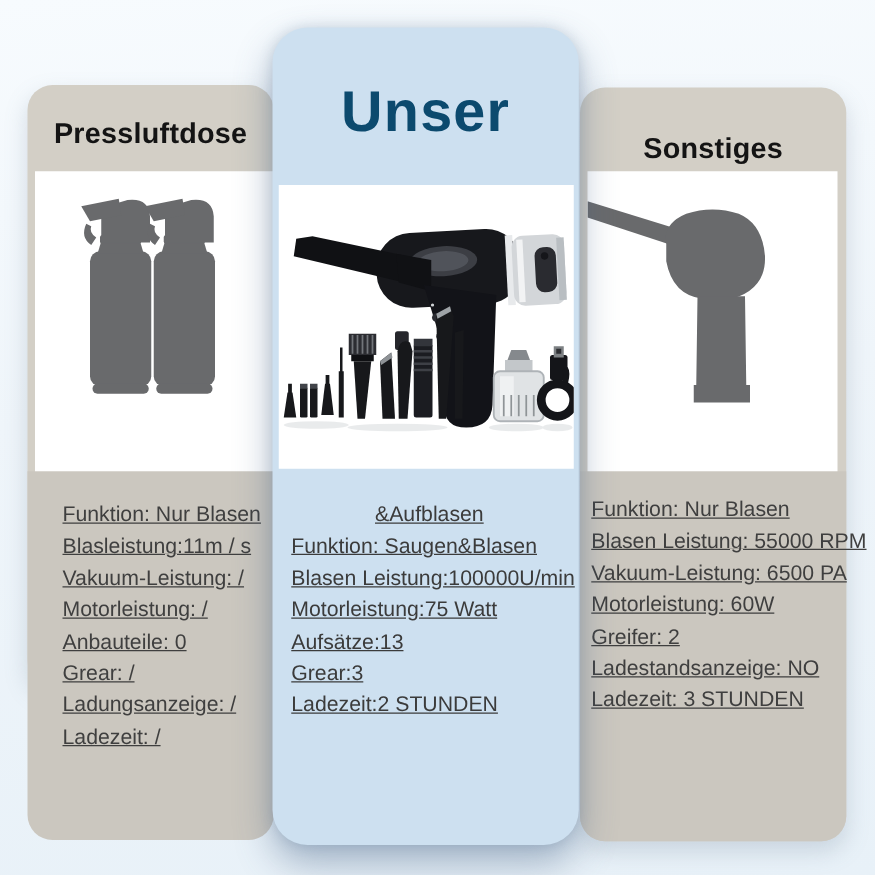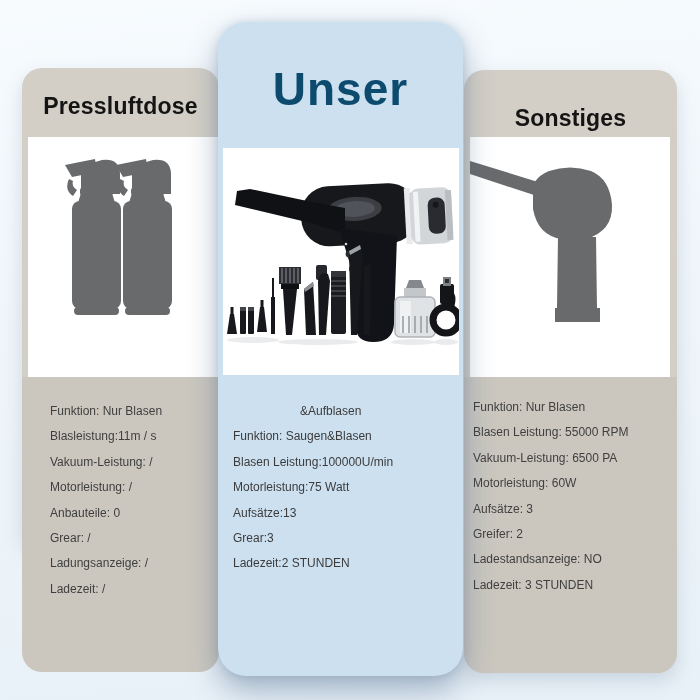--- a/index.html
+++ b/index.html
@@ -35,22 +35,23 @@
     font-size:46px;font-weight:bold;color:#0c4a6e;letter-spacing:1px;
   }
   .img-band{position:absolute;background:#ffffff;}
   #card-left  .img-band{left:6px;right:0;top:69px;height:240px;}
   #card-right .img-band{left:6px;right:7px;top:67px;height:240px;}
   #card-middle .img-band{left:5px;right:4px;top:126px;height:227px;}
   .spec-band{position:absolute;left:0;right:0;background:#cbc7bf;}
   #card-left  .spec-band{top:309px;height:295px;border-radius:0 0 20px 20px;}
   #card-right .spec-band{top:307px;height:296px;border-radius:0 0 20px 20px;}
   .specs{
-    position:absolute;font-size:12px;line-height:25.4px;color:#3f3f3f;
+    position:absolute;font-size:17px;line-height:25.4px;color:#3f3f3f;
     white-space:nowrap;
+    text-decoration:underline;
   }
   #card-left  .specs{left:28px;top:331px;}
   #card-middle .specs{left:15px;top:377px;color:#3b3b3b;}
   #card-right .specs{left:9px;top:325px;}
   .spec-line{white-space:nowrap;}
   svg{display:block;}
 </style>
 </head>
 <body>
 
@@ -105,21 +106,20 @@
           <path d="M88,100 L126,100 L127,171 L130,171 L130,185 L85,185 L85,171 L87,171 Z"></path>
         </g>
       </svg>
     </div>
     <div class="side-title">Sonstiges</div>
     <div class="specs">
         <div class="spec-line">Funktion: Nur Blasen</div>
         <div class="spec-line">Blasen Leistung: 55000 RPM</div>
         <div class="spec-line">Vakuum-Leistung: 6500 PA</div>
         <div class="spec-line">Motorleistung: 60W</div>
-        <div class="spec-line">Aufsätze: 3</div>
         <div class="spec-line">Greifer: 2</div>
         <div class="spec-line">Ladestandsanzeige: NO</div>
         <div class="spec-line">Ladezeit: 3 STUNDEN</div>
       </div>
   </section>
 
   <section class="card" id="card-middle">
     <div class="img-band">
       <svg width="236" height="227" viewBox="0 0 236 227">
 

